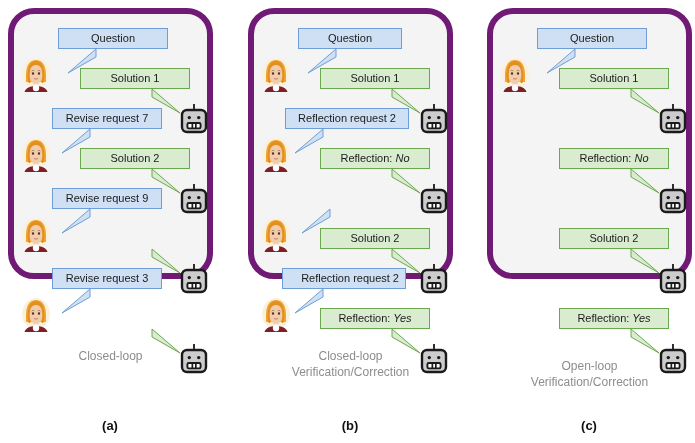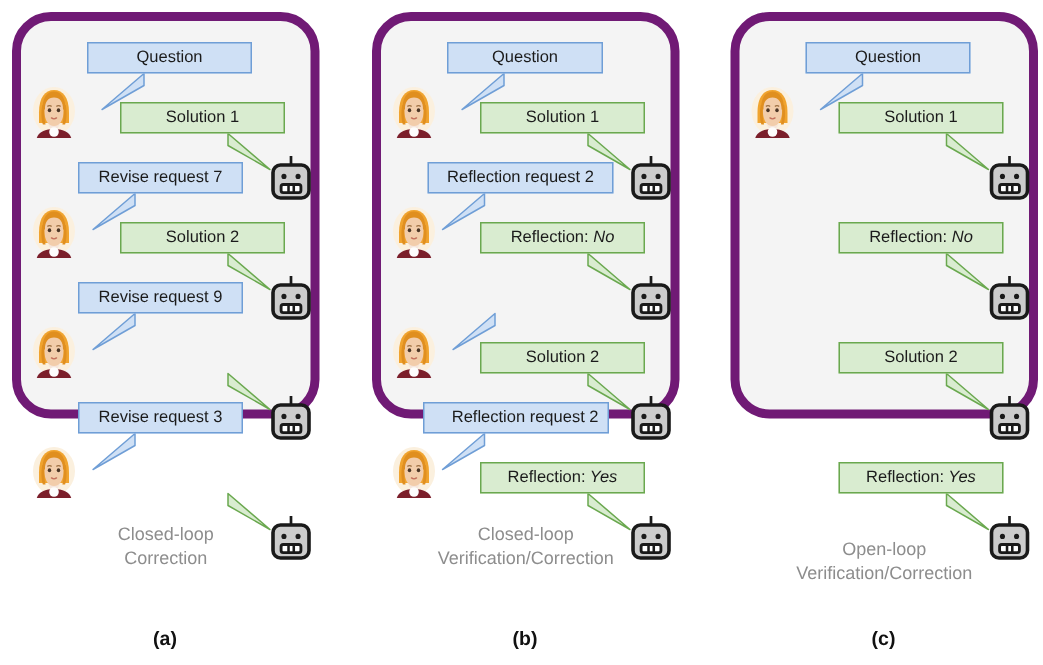--- a/index.html
+++ b/index.html
@@ -245,21 +245,20 @@
           </svg></div>
         <div class="tail" style="left: 46px; top: 274px; width: 34px; height: 26px;"><svg viewBox="0 0 34 26" width="34" height="26">
             <path d="M 30 1 L 30 9 L 2 25 Z" fill="#cfe0f5" stroke="#6f9ed6" stroke-width="1" stroke-linejoin="round"></path>
           </svg></div>
         <div class="bubble bubble-blue" style="left: 38px; top: 254px; width: 110px;"><span class="label">Revise request 3</span></div>
         <div class="tail" style="left: 134px; top: 314px; width: 34px; height: 26px;"><svg viewBox="0 0 34 26" width="34" height="26">
             <path d="M 4 1 L 4 9 L 32 25 Z" fill="#d9ecd0" stroke="#6aa84f" stroke-width="1" stroke-linejoin="round"></path>
           </svg></div>
         <div class="panel-caption" style="top: 334px;">
           <span class="cap-line">Closed-loop</span>
-          <span class="cap-line">Correction</span>
         </div>
       </div>
     </div>
     <div class="fig-label" style="left: 80px;">(a)</div>
     <div class="panel panel-b">
       <div class="panel-inner">
         <div class="avatar" style="left: 7px; top: 44px;"><svg viewBox="0 0 30 34" width="30" height="34">
             <ellipse cx="15" cy="16" rx="14" ry="16" fill="#fbf0de"></ellipse>
             <path d="M5 17 C5 7 9 2 15 2 C21 2 25 7 25 17 L25 24 L5 24 Z" fill="#f0a32e"></path>
             <path d="M15 28 C9.5 28 4.5 30 3.5 34 L26.5 34 C25.5 30 20.5 28 15 28 Z" fill="#7b1f2b"></path>

